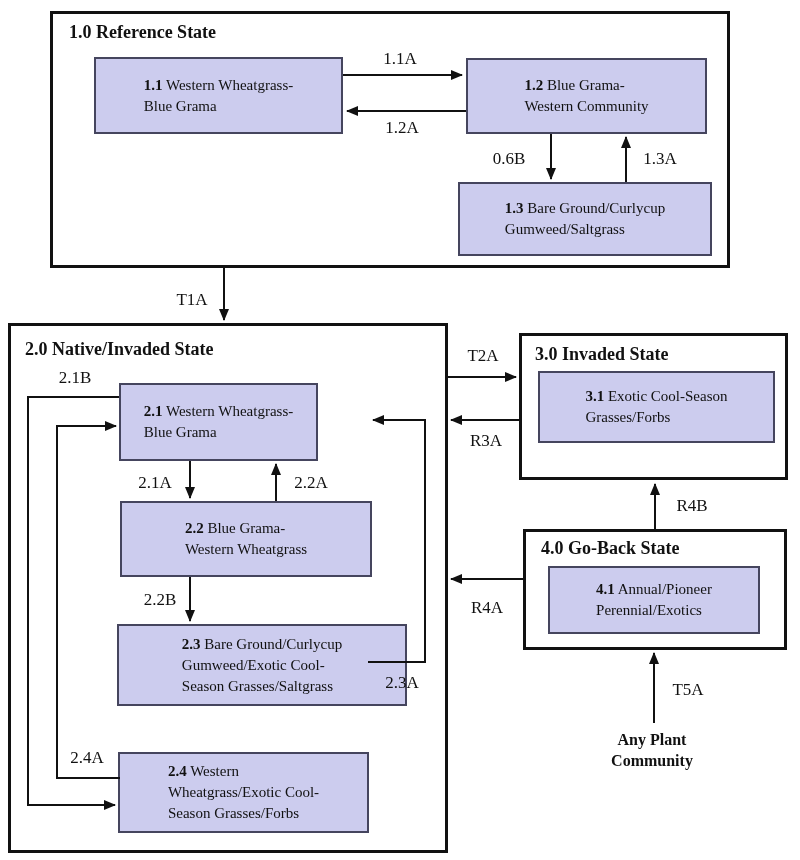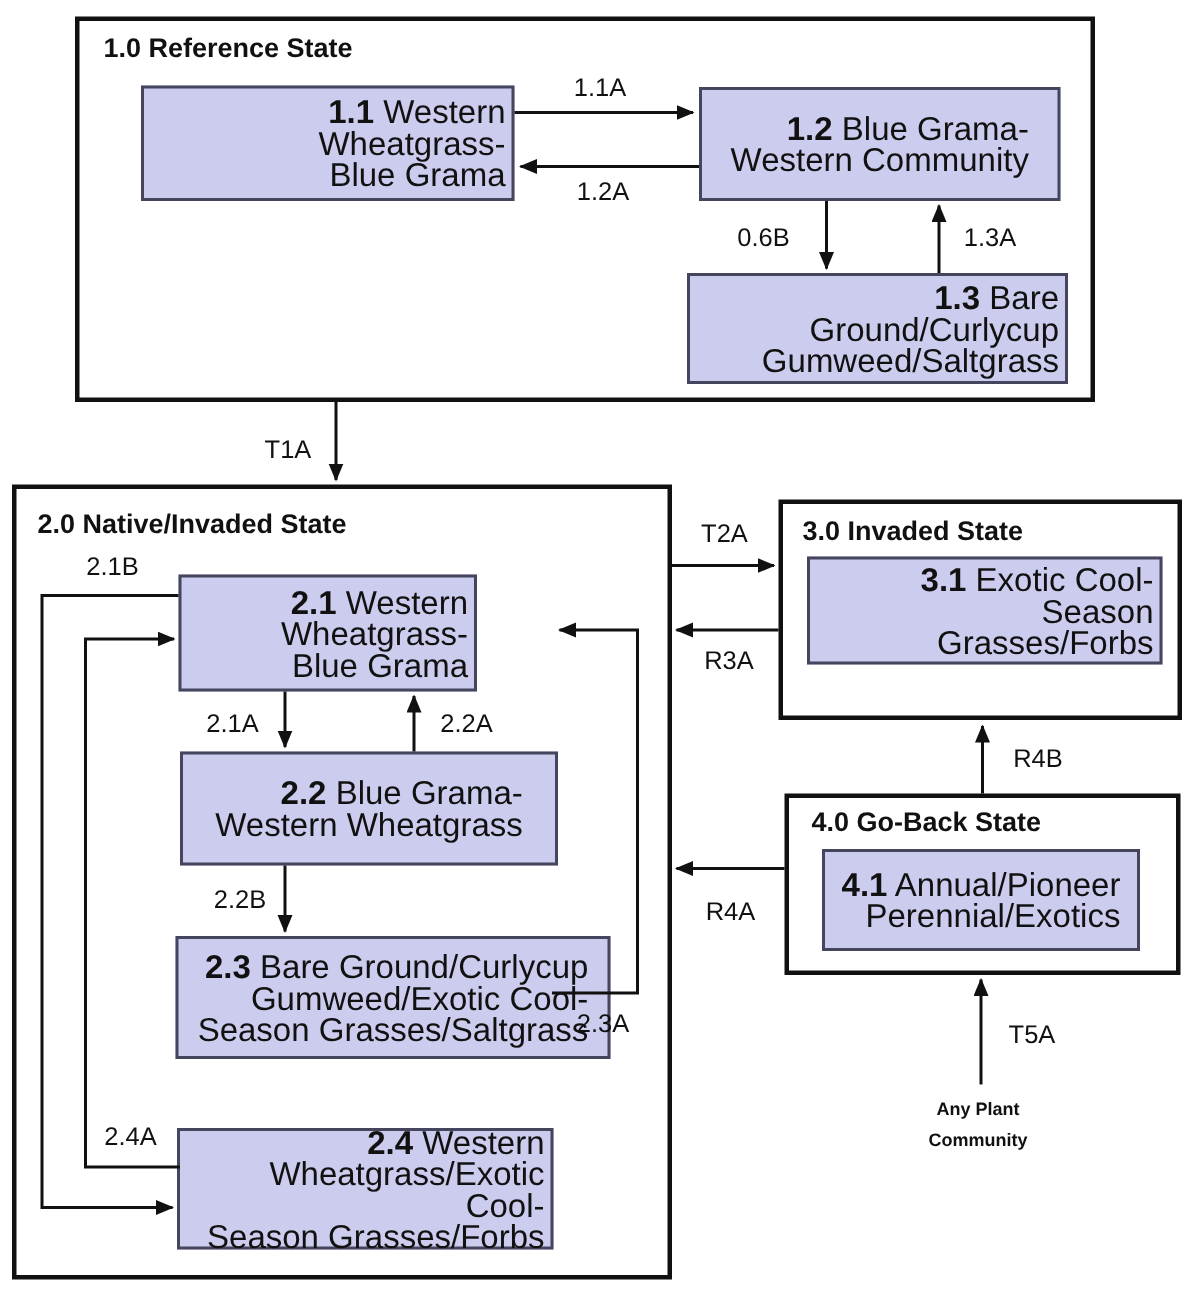--- a/index.html
+++ b/index.html
@@ -1,55 +1,55 @@
 <!DOCTYPE html>
 <html style="--cfill: #ccccee; --cborder: #45455e; --state-border: #111111; --line: #111111; --text: #111111; --bg: #ffffff;"><head>
 <meta charset="utf-8">
 <style>
   html,body{margin:0;padding:0;background:#ffffff;}
   .diagram{
     position:relative;width:800px;height:860px;overflow:hidden;
     background:var(--bg,#fff);
-    font-family:Liberation Sans, sans-serif;
+    font-family:Liberation Serif, serif;
     color:var(--text,#111);
   }
   .state{
     position:absolute;box-sizing:border-box;
     border:3px solid var(--state-border,#111);
     background:#fff;
   }
   .state-title{
     position:absolute;font-weight:bold;font-size:18px;white-space:nowrap;
   }
   .cbox{
     position:absolute;box-sizing:border-box;
     border:2px solid var(--cborder,#45455e);
     background:var(--cfill,#ccccee);
     display:flex;align-items:center;justify-content:center;
     z-index:2;
   }
   .ctext{
-    text-align:right;font-size:22px;line-height:21px;padding:2px 4px;
+    text-align:left;font-size:15px;line-height:21px;padding:2px 4px;
   }
   .ctext .cnum{font-weight:bold;}
   .ctext .cname{white-space:pre-line;}
   .arrow-layer{
     position:absolute;left:0;top:0;z-index:3;pointer-events:none;
   }
   .arrow{
     stroke:var(--line,#111);stroke-width:2;fill:none;
     stroke-linejoin:miter;marker-end:url(#ah);
   }
   .tl{
     position:absolute;transform:translate(-50%,-50%);
     font-size:17px;white-space:nowrap;z-index:4;
   }
   .freetext{
     position:absolute;transform:translate(-50%,-50%);
-    font-weight:bold;font-size:12px;line-height:21px;
+    font-weight:bold;font-size:16px;line-height:21px;
     text-align:center;white-space:pre-line;z-index:4;
   }
 </style>
 </head>
 <body>
 
 <div class="diagram">
 
   <div class="state" style="left:50px;top:11px;width:680px;height:257px">
     <div class="state-title" style="left:16px;top:8px">1.0 Reference State</div>

